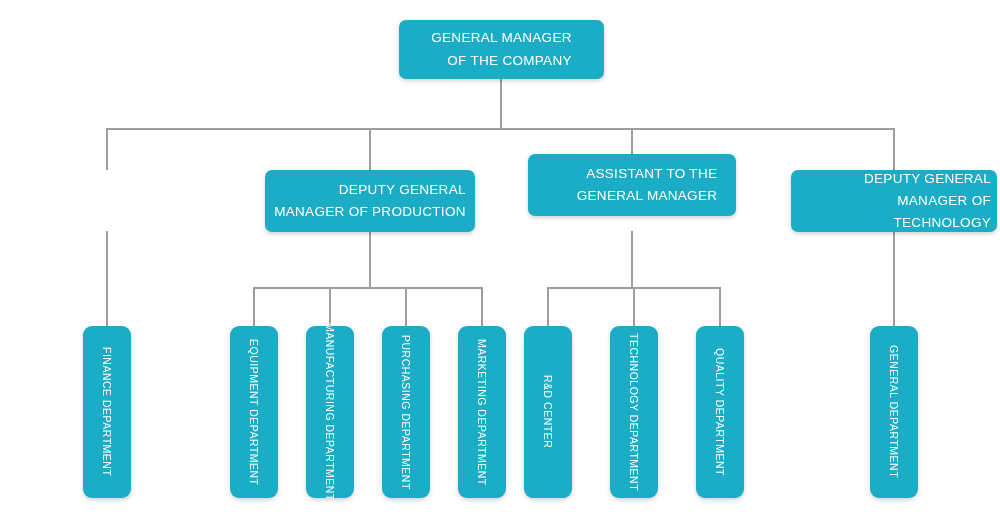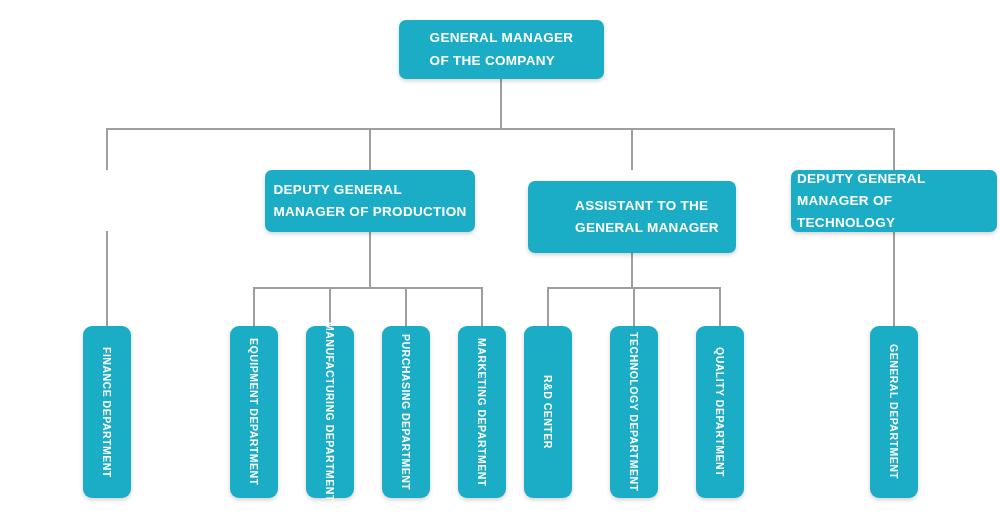--- a/index.html
+++ b/index.html
@@ -29,22 +29,22 @@
   .line.h { height: 2px; }
 
   .node {
     position: absolute;
     z-index: 2;
     background: var(--node-fill);
     color: var(--node-text);
     display: flex;
     align-items: center;
     justify-content: center;
-    text-align: left;
-    font-weight: bold;
+    text-align: right;
+    font-weight: normal;
     text-transform: uppercase;
     box-shadow: 0 2px 4px rgba(0,0,0,0.18);
   }
   .node.horiz {
     border-radius: 7px;
     font-size: 13.5px;
     letter-spacing: 0.3px;
     line-height: 1.65;
     white-space: pre-line;
     padding: 2px 6px;
@@ -87,21 +87,21 @@
 
   <div class="line v" style="left:893px; top:231px; height:95px;"></div>
 
   <div class="node horiz" style="left:399px; top:20px; width:205px; height:59px;">GENERAL MANAGER
 OF THE COMPANY</div>
 
 
   <div class="node horiz" style="left:265px; top:170px; width:210px; height:62px;">DEPUTY GENERAL
 MANAGER OF PRODUCTION</div>
 
-  <div class="node horiz" style="left:528px; top:181px; width:208px; height:72px;padding-left:36px;">ASSISTANT TO THE
+  <div class="node horiz" style="left:528px; top:154px; width:208px; height:62px;padding-left:36px;">ASSISTANT TO THE
 GENERAL MANAGER</div>
 
   <div class="node horiz" style="left:791px; top:170px; width:206px; height:62px;">DEPUTY GENERAL
 MANAGER OF TECHNOLOGY</div>
 
   <div class="node vert" style="left:83px; top:326px; width:48px; height:172px;">FINANCE DEPARTMENT</div>
 
   <div class="node vert" style="left:230px; top:326px; width:48px; height:172px;">EQUIPMENT DEPARTMENT</div>
 
   <div class="node vert" style="left:306px; top:326px; width:48px; height:172px;">MANUFACTURING DEPARTMENT</div>

